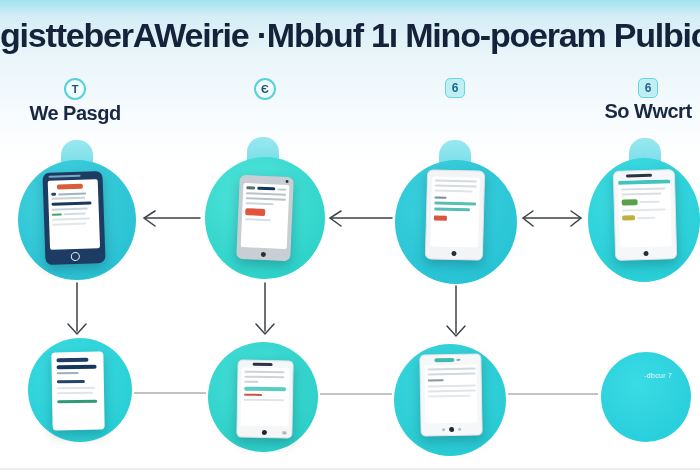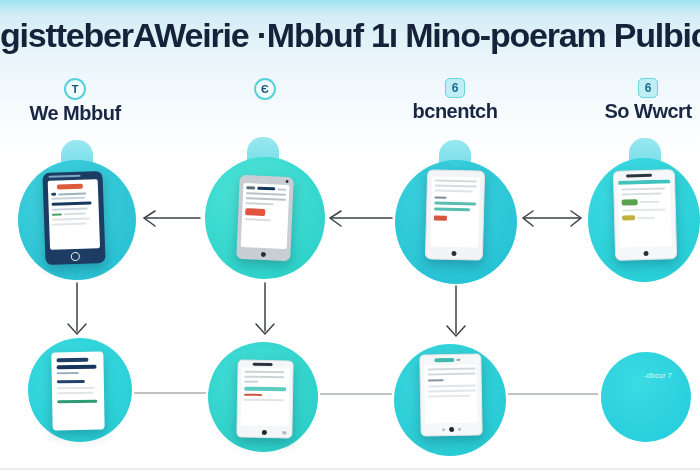--- a/index.html
+++ b/index.html
@@ -35,28 +35,27 @@
 </style>
 </head>
 <body>
 
 <div id="stage">
 
   <div class="title">gistteberAWeirie ·Mbbuf 1ı Mino-poeram Pulbic--PalicaPlatod</div>
 
   <div class="colhead" style="left:0;width:150px;">
     <span class="badge circle">T</span>
-    <div class="lbl">We Mbbuf</div>
+    <div class="lbl">We Pasgd</div>
   </div>
   <div class="colhead" style="left:190px;width:150px;">
     <span class="badge circle">Є</span>
   </div>
   <div class="colhead" style="left:380px;width:150px;">
     <span class="badge square">6</span>
-    <div class="lbl">bcnentch</div>
   </div>
   <div class="colhead" style="left:578px;width:140px;">
     <span class="badge square">6</span>
     <div class="lbl">So Wwcrt</div>
   </div>
 
   <div class="knob" style="left:61px;top:140px;"></div>
   <div class="knob" style="left:247px;top:137px;"></div>
   <div class="knob" style="left:439px;top:140px;"></div>
   <div class="knob" style="left:629px;top:138px;"></div>

